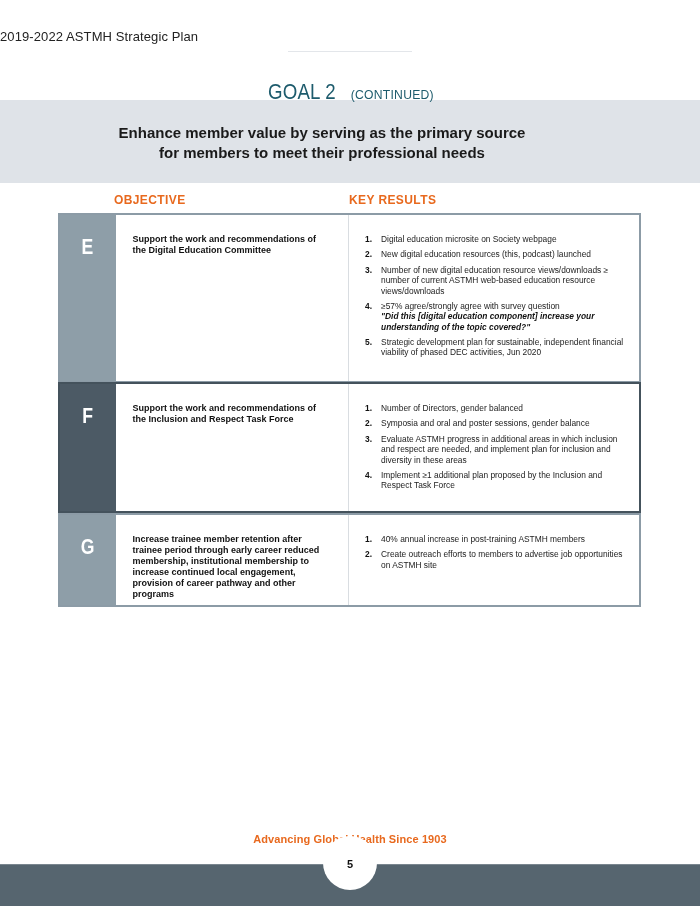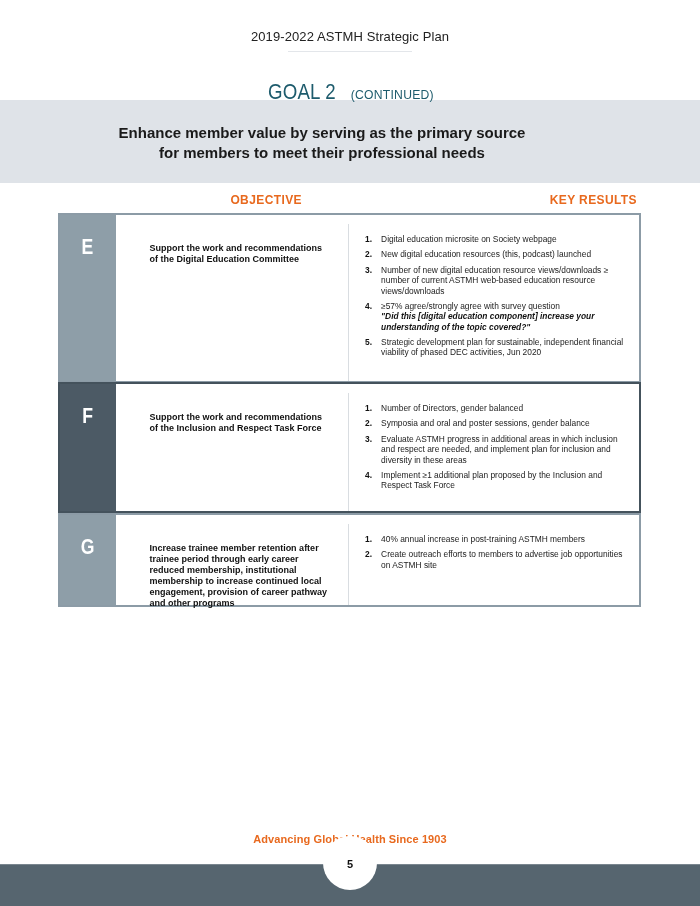--- a/index.html
+++ b/index.html
@@ -1,37 +1,37 @@
 <!DOCTYPE html>
 <html><head>
   <meta charset="utf-8">
   <style>
     * { box-sizing: border-box; margin: 0; padding: 0; }
     html, body { width: 700px; height: 906px; background: #ffffff; overflow: hidden; }
     body { position: relative; font-family: "Liberation Sans", "DejaVu Sans", sans-serif; color: #1a1a1a; }
 
-    .doc-header { position: absolute; top: 29px; left: 0; width: 700px; text-align: center; font-size: 13px; color: #222; letter-spacing: 0.1px; }
+    .doc-header { position: absolute; top: 29px; left: 0; width: 700px; text-align: left; font-size: 13px; color: #222; letter-spacing: 0.1px; }
     .header-divider { position: absolute; top: 51px; left: 288px; width: 124px; height: 1px; background: #e3e6ea; }
 
     .goal-title { position: absolute; top: 79px; left: 0; width: 700px; text-align: center; color: #1d5b6c; font-weight: normal; z-index: 2; }
     .goal-title .big { font-size: 22px; letter-spacing: 0.2px; transform: scaleX(0.85); display: inline-block; }
     .goal-title .small { font-size: 13.5px; letter-spacing: 0.3px; display: inline-block; transform: scaleX(0.9); }
 
     .goal-band { position: absolute; top: 100px; left: 0; width: 700px; height: 83px; background: #dfe3e8; }
     .goal-subtitle { position: absolute; top: 123px; left: 0; width: 644px; text-align: center; font-size: 15px; line-height: 20px; color: #1a1a1a; font-weight: bold; }
 
-    .col-head { position: absolute; top: 193px; color: #e8691e; font-weight: bold; font-size: 12px; letter-spacing: 0.4px; text-align: right; }
+    .col-head { position: absolute; top: 193px; color: #e8691e; font-weight: bold; font-size: 12px; letter-spacing: 0.4px; text-align: left; }
     .col-head.objective { left: 114px; width: 188px; }
     .col-head.keyresults { left: 349px; width: 288px; }
 
     .table { position: absolute; left: 58px; top: 213px; width: 583px; }
     .row { position: relative; display: flex; width: 583px; }
     .row .letter { width: 56px; display: flex; justify-content: center; padding-top: 19px; color: #ffffff; font-weight: bold; font-size: 22px; }
     .row .letter span { display: inline-block; transform: scaleX(0.8); }
-    .row .objective { width: 235px; background: #fff; padding: 19px 16px 0 34px; font-size: 9px; line-height: 11px; font-weight: bold; color: #111; border-right: 1px solid #d9dde1; margin-top: 9px; }
+    .row .objective { width: 235px; background: #fff; padding: 19px 16px 0 17px; font-size: 9px; line-height: 11px; font-weight: bold; color: #111; border-right: 1px solid #d9dde1; }
     .row .results { width: 292px; background: #fff; padding: 19px 10px 0 16px; font-size: 8.4px; line-height: 10.3px; color: #222; }
     .row .results ol { list-style: none; }
     .row .results li { position: relative; padding-left: 16px; margin-bottom: 5.2px; }
     .row .results li .num { position: absolute; left: 0; top: 0; font-weight: bold; color: #111; }
     .row .results li .q { display: block; font-weight: bold; font-style: italic; color: #111; }
 
     .row-e { height: 169px; border: 2px solid #8c9ba6; border-bottom-width: 1px; }
     .row-e .letter { background: #8e9ea8; }
     .row-f { height: 131px; border: 2px solid #44525c; border-top-width: 2px; }
     .row-f .letter { background: #4c5a65; }

